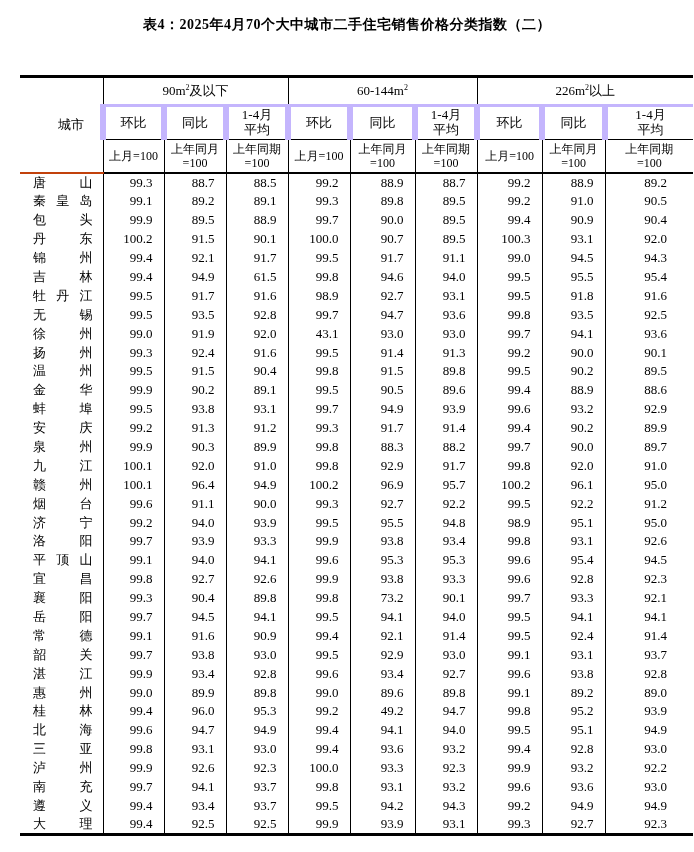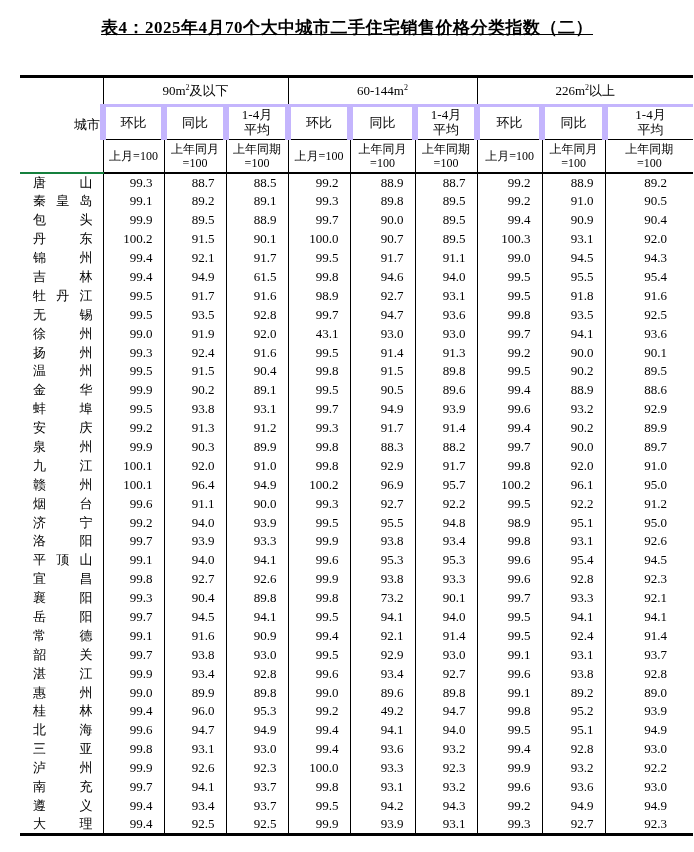--- a/index.html
+++ b/index.html
@@ -7,39 +7,38 @@
     width: 694px; height: 852px;
     background: #ffffff;
     color: #000000;
     font-family: "Liberation Serif", "DejaVu Serif", serif;
     overflow: hidden;
   }
   .page { position: relative; width: 694px; height: 852px; }
   .title {
     padding-top: 16px;
     text-align: center;
-    font-size: 17px;
+    font-size: 14px;
     font-weight: bold;
     letter-spacing: 0.5px;
-    text-decoration: underline;
   }
   .tablewrap { position: absolute; left: 20px; top: 75px; }
   table.idx {
     border-collapse: collapse;
     table-layout: fixed;
     width: 673px;
     border-top: 3px solid #000;
     border-bottom: 3px solid #000;
   }
   th, td { padding: 0; font-weight: normal; vertical-align: middle; }
   
   .th-city {
-    border-bottom: 2px solid #15803d;
+    border-bottom: 2px solid #c2410c;
     font-size: 13px;
-    text-align: right;
+    text-align: center;
     padding-left: 22px;
   }
   .th-group {
     border-left: 1px solid #000;
     border-bottom: 3px solid #c4b5fd;
     height: 26px;
     font-size: 13px;
     text-align: center;
   }
   .th-group sup { font-size: 8px; }

